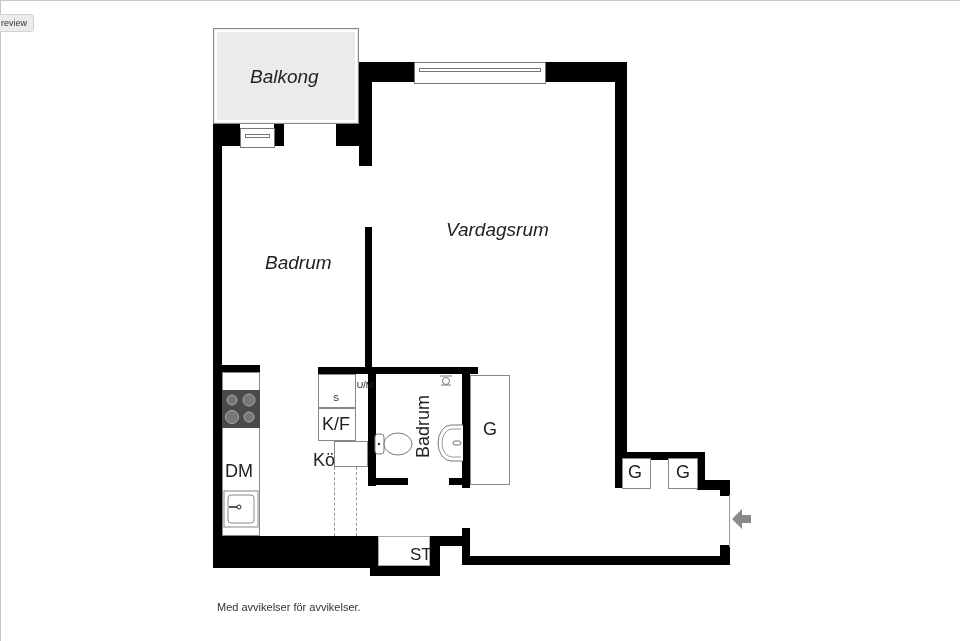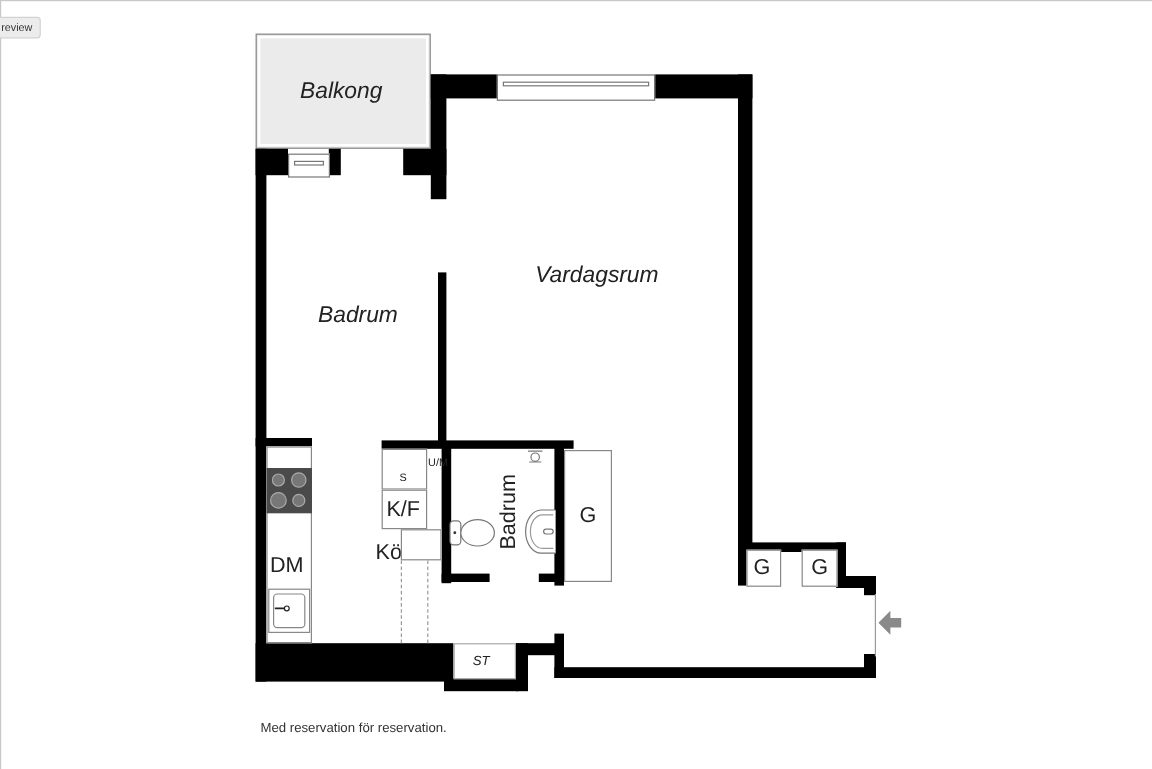--- a/index.html
+++ b/index.html
@@ -58,21 +58,21 @@
   <div class="w" style="left:462px; top:372px; width:8px; height:116px;"></div>
 
   <div class="w" style="left:213px; top:536px; width:165px; height:32px;"></div>
   <div class="w" style="left:370px; top:565px; width:62px; height:11px;"></div>
   <div class="w" style="left:430px; top:536px; width:10px; height:40px;"></div>
   <div class="w" style="left:430px; top:536px; width:35px; height:10px;"></div>
   <div class="w" style="left:462px; top:528px; width:8px; height:37px;"></div>
   <div class="w" style="left:462px; top:556px; width:268px; height:9px;"></div>
 
   <div class="fixture" style="left:378px; top:536px; width:52px; height:30px; border-color:#aaa;"></div>
-  <div class="label" style="left:394px; top:545px; font-size:11px;font-style:italic;">ST</div>
+  <div class="label" style="left:410px; top:545px; font-size:17px;">ST</div>
 
   <div class="w" style="left:615px; top:452px; width:90px; height:8px;"></div>
   <div class="w" style="left:697px; top:452px; width:8px; height:38px;"></div>
   <div class="w" style="left:697px; top:480px; width:33px; height:10px;"></div>
   <div class="w" style="left:720px; top:480px; width:10px; height:16px;"></div>
   <div class="w" style="left:720px; top:545px; width:10px; height:20px;"></div>
   <div class="entry-line" style="left:729px; top:495px; height:52px;"></div>
 
   <div class="fixture" style="left:622px; top:458px; width:29px; height:31px;"></div>
   <div class="label" style="left:628px; top:462px; font-size:18px;">G</div>
@@ -127,13 +127,13 @@
   </svg>
   <div class="label" style="left:413px; top:458px; font-size:18px; transform:rotate(-90deg); transform-origin:left top;">Badrum</div>
 
   <div class="fixture" style="left:470px; top:375px; width:40px; height:110px;"></div>
   <div class="label" style="left:483px; top:419px; font-size:18px;">G</div>
 
   <div class="label room-lg" style="left:446px; top:219px;">Vardagsrum</div>
   <div class="label room-lg" style="left:265px; top:252px;">Badrum</div>
 </div>
 
-<div class="footer-note">Med reservation för reservation.</div>
+<div class="footer-note">Med avvikelser för avvikelser.</div>
 
 </body></html>

